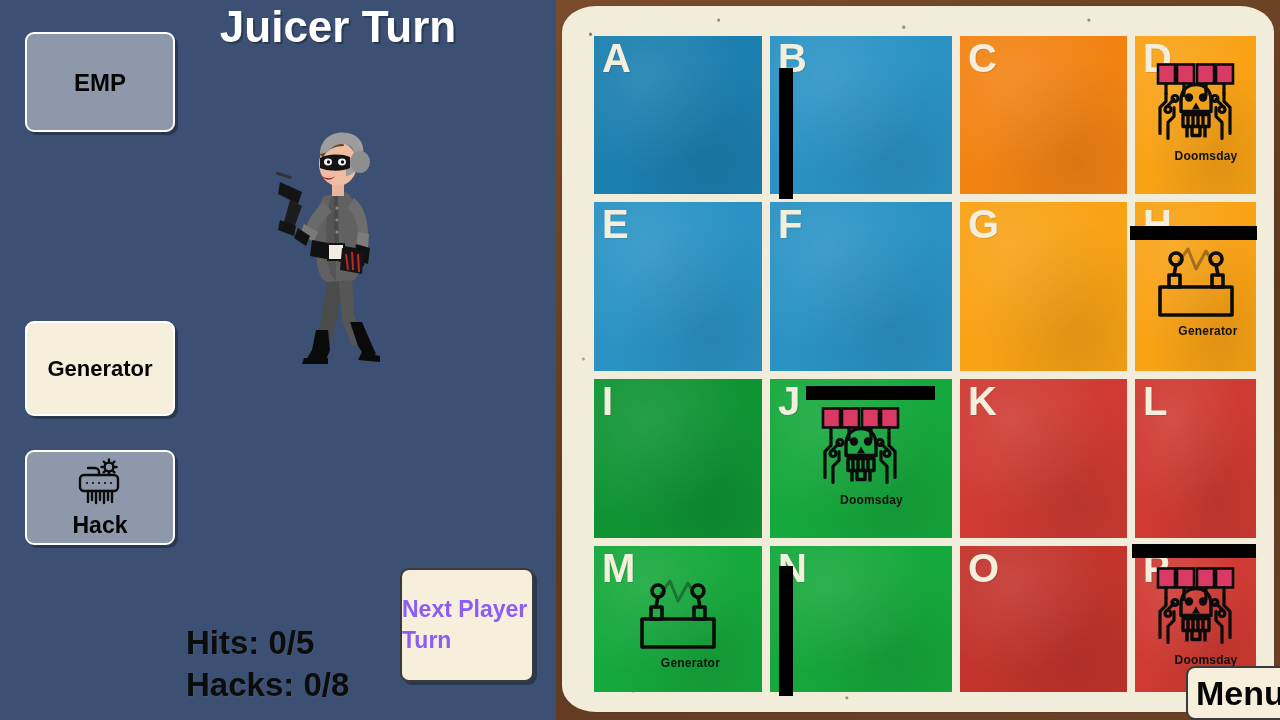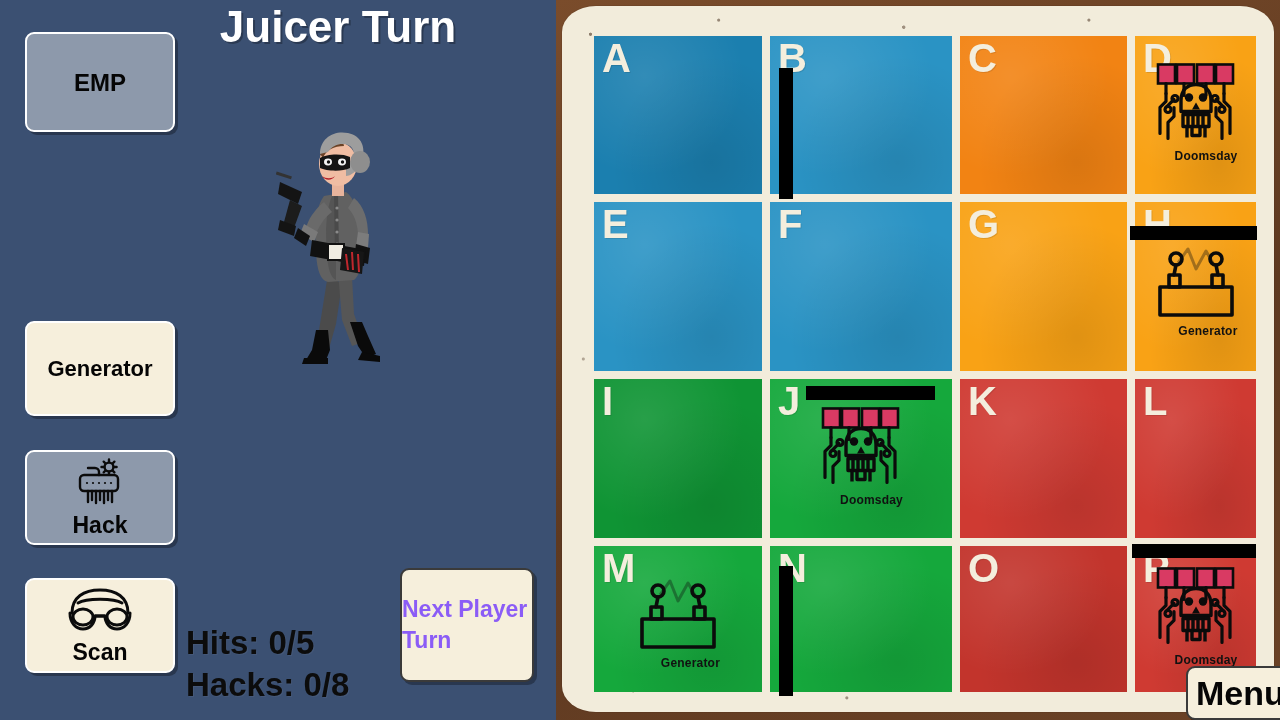--- a/index.html
+++ b/index.html
@@ -234,35 +234,20 @@
             <circle cx="22" cy="25" r="1.1"></circle>
           <circle cx="28" cy="25" r="1.1"></circle>
             <circle cx="34" cy="25" r="1.1"></circle>
           <circle cx="40" cy="25" r="1.1"></circle>
         </g>
       </svg>
     </span>
     <span class="lbl">Hack</span>
   </div>
 
-  <div class="act-btn enabled" id="btn-scan">
-    <span class="icn">
-      <svg width="72" height="46" viewBox="0 0 72 46">
-        <g fill="none" stroke="#0b0b0b" stroke-width="3" stroke-linecap="round" stroke-linejoin="round">
-          <path d="M8 26 C8 10 20 3 36 3 C52 3 64 10 64 26"></path>
-          <path d="M14 16 C22 11 50 11 58 16"></path>
-          <path d="M6 26 C6 36 12 42 19 42 C26 42 31 36 31 29 L41 29 C41 36 46 42 53 42 C60 42 66 36 66 26"></path>
-          <ellipse cx="19" cy="30" rx="10" ry="8"></ellipse>
-          <ellipse cx="53" cy="30" rx="10" ry="8"></ellipse>
-          <path d="M31 29 h10"></path>
-        </g>
-      </svg>
-    </span>
-    <span class="lbl">Scan</span>
-  </div>
 
   <div id="btn-next">
     <span>Next Player Turn</span>
   </div>
 
   <div id="stats">
     <div>Hits: 0/5</div>
     <div>Hacks: 0/8</div>
   </div>
 </div>

